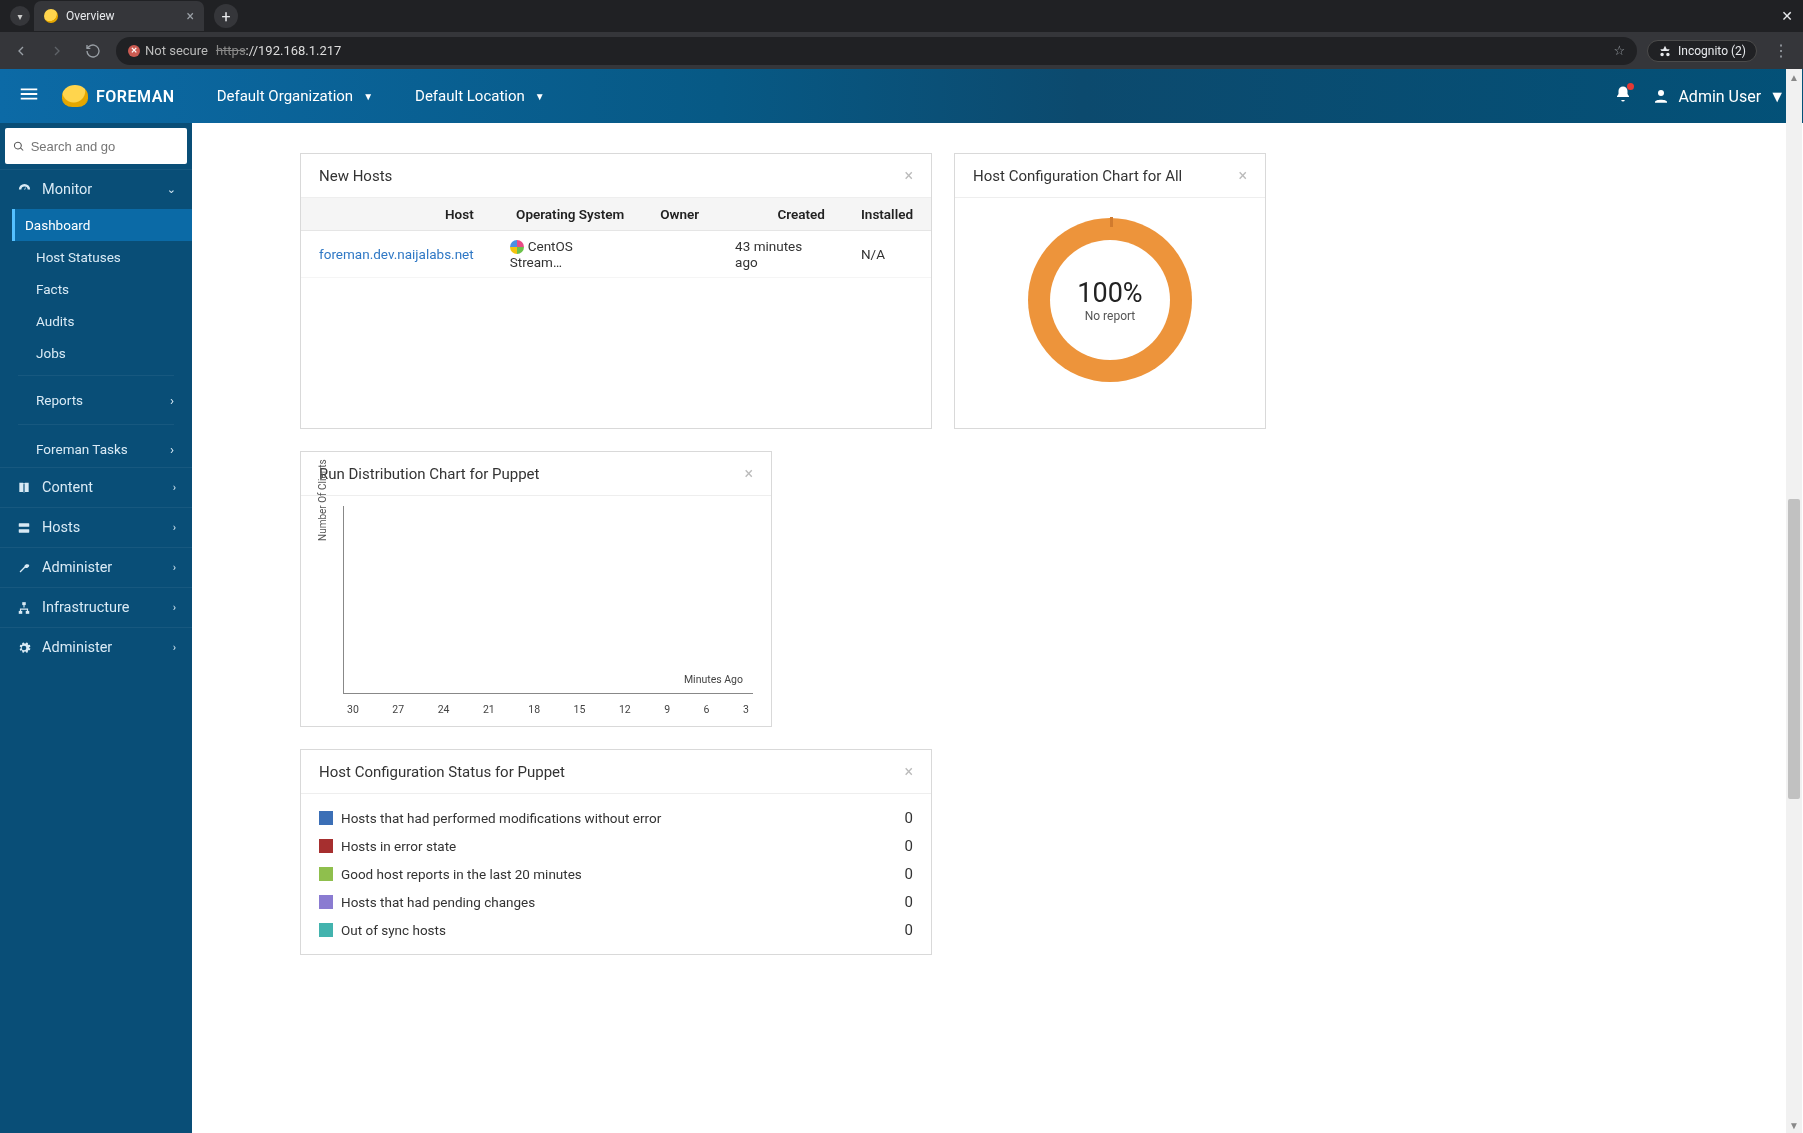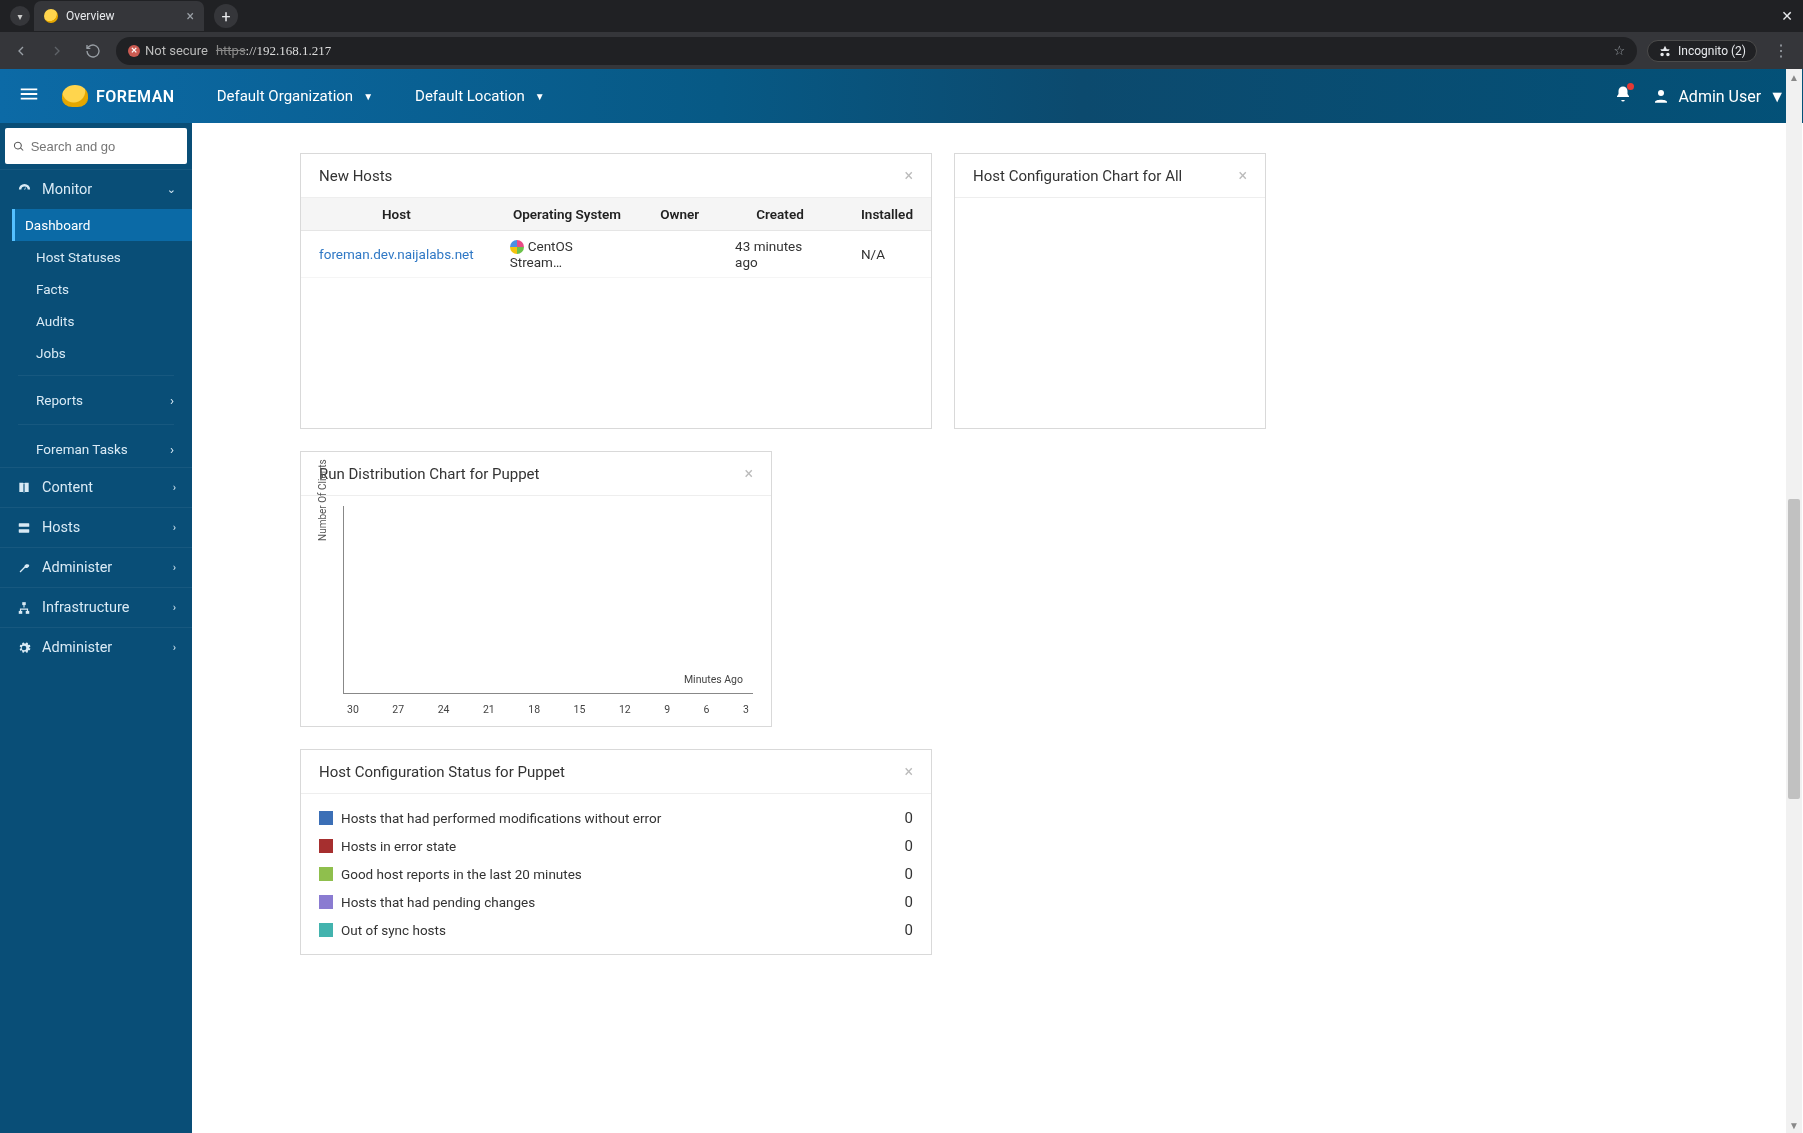--- a/index.html
+++ b/index.html
@@ -15,21 +15,21 @@
 .new-tab { width:24px; height:24px; border-radius:50%; background:#35363a; color:#e8eaed; display:flex; align-items:center; justify-content:center; font-size:16px; cursor:pointer; margin-left:6px; }
 .chrome-close { margin-left:auto; margin-right:10px; color:#e8eaed; font-size:14px; cursor:pointer; }
 
 .url-bar-row { display:flex; align-items:center; height:37px; background:#35363a; padding:0 8px; gap:10px; }
 .nav-btn { color:#9aa0a6; display:flex; align-items:center; justify-content:center; width:26px; height:26px; cursor:pointer; }
 .nav-btn svg { width:16px; height:16px; }
 .url-pill { flex:1; display:flex; align-items:center; background:#202124; border-radius:20px; height:28px; padding:0 12px; gap:8px; font-size:13px; color:#9aa0a6; }
 .not-secure-pill { display:flex; align-items:center; gap:5px; color:#bbb; background:#3c2b2b00; }
 .not-secure-pill .ns-dot { width:12px; height:12px; border-radius:50%; background:#cc5b52; color:#fff; display:flex; align-items:center; justify-content:center; font-size:8px; font-weight:bold; }
 .url-text .scheme { text-decoration: line-through; color:#888; }
-.url-text .rest { color:#ddd;font-family:Liberation Serif, serif; }
+.url-text .rest { color:#ddd; }
 .star { color:#9aa0a6; cursor:pointer; }
 .incognito-pill { display:flex; align-items:center; gap:6px; background:#202124; border:1px solid #4b4b4b; color:#e8eaed; border-radius:16px; padding:3px 10px; font-size:12px; cursor:pointer; }
 .kebab { color:#9aa0a6; cursor:pointer; padding:0 6px; }
 
 
 .app { display:flex; flex-direction:column; height: calc(100vh - 0px); }
 .topbar { height:54px; background: linear-gradient(90deg, #0c6aa6 0%, #075985 40%, #0c4a6e 60%, #035178 100%); display:flex; align-items:center; padding:0 18px; color:#fff; gap:22px; }
 .hamburger { cursor:pointer; }
 .hamburger svg { width:22px; height:22px; }
 .logo { display:flex; align-items:center; gap:8px; font-weight:600; letter-spacing:.5px; }
@@ -60,21 +60,21 @@
 .nav-divider { height:1px; background:rgba(255,255,255,.06); margin:6px 18px; }
 .sub-hdr { display:flex; align-items:center; justify-content:space-between; padding:10px 18px 10px 36px; cursor:pointer; font-size:13.5px; }
 
 .content { flex:1; overflow-y:auto; padding:30px 60px 30px 108px; display:grid; grid-template-columns: 632px 312px; grid-gap: 22px; align-content:start; background:#fff;}
 .card { background:#fff; border:1px solid #d9d9d9; }
 .card-header { display:flex; align-items:center; padding:12px 18px; font-size:15px; color:#333; border-bottom:1px solid #eee;}
 .card-header .close { margin-left:auto; color:#bbb; cursor:pointer; font-size:16px; }
 
 
 .tbl { width:100%; border-collapse:collapse; font-size:13.5px; }
-.tbl th { text-align:center; font-weight:600; padding:8px 18px; background:#f5f5f5; border-bottom:1px solid #e5e5e5; color:#222; }
+.tbl th { text-align:right; font-weight:600; padding:8px 18px; background:#f5f5f5; border-bottom:1px solid #e5e5e5; color:#222; }
 .tbl td { padding:7px 18px; color:#333; border-bottom:1px solid #f5f5f5; }
 .tbl td a { color:#2f78c5; text-decoration:none;margin-top:26px; }
 .os-badge { display:inline-block; width:14px; height:14px; border-radius:50%; background: conic-gradient(#e94b87 0 25%, #6cc24a 0 50%, #f4c20d 0 75%, #4a90e2 0); margin-right:4px; vertical-align:middle; }
 
 
 .donut-wrap { display:flex; flex-direction:column; align-items:center; padding:20px 0 30px; }
 .donut { width:164px; height:164px; border-radius:50%; background:#ed943b; display:flex; align-items:center; justify-content:center; position:relative; }
 .donut::before { content:""; position:absolute; width:120px; height:120px; border-radius:50%; background:#fff; }
 .donut .center { position:relative; text-align:center; z-index:1; }
 .donut .pct { font-size:27px; color:#222; }
@@ -306,20 +306,29 @@
           </tbody>
         </table>
         <div style="height:150px;"></div>
       </div>
 
       <div class="card" style="grid-column:2;">
         <div class="card-header">
           <span>Host Configuration Chart for All</span>
           <span class="close">×</span>
         </div>
+        <div class="donut-wrap">
+          <div class="donut">
+            <span class="tick"></span>
+            <div class="center">
+              <div class="pct">100%</div>
+              <div class="lbl">No report</div>
+            </div>
+          </div>
+        </div>
       </div>
 
       <div class="card" style="grid-column:1; width:472px;">
         <div class="card-header">
           <span>Run Distribution Chart for Puppet</span>
           <span class="close">×</span>
         </div>
         <div class="run-chart">
           <div class="y-axis-label">Number Of Clients</div>
           <div class="plot"></div>

